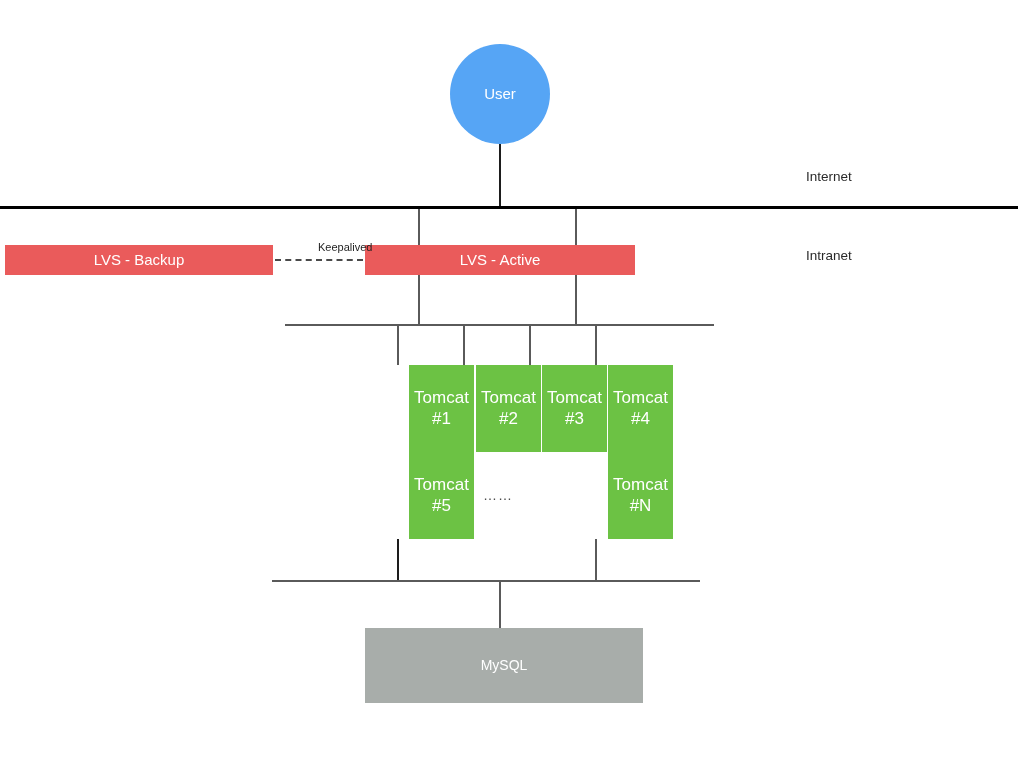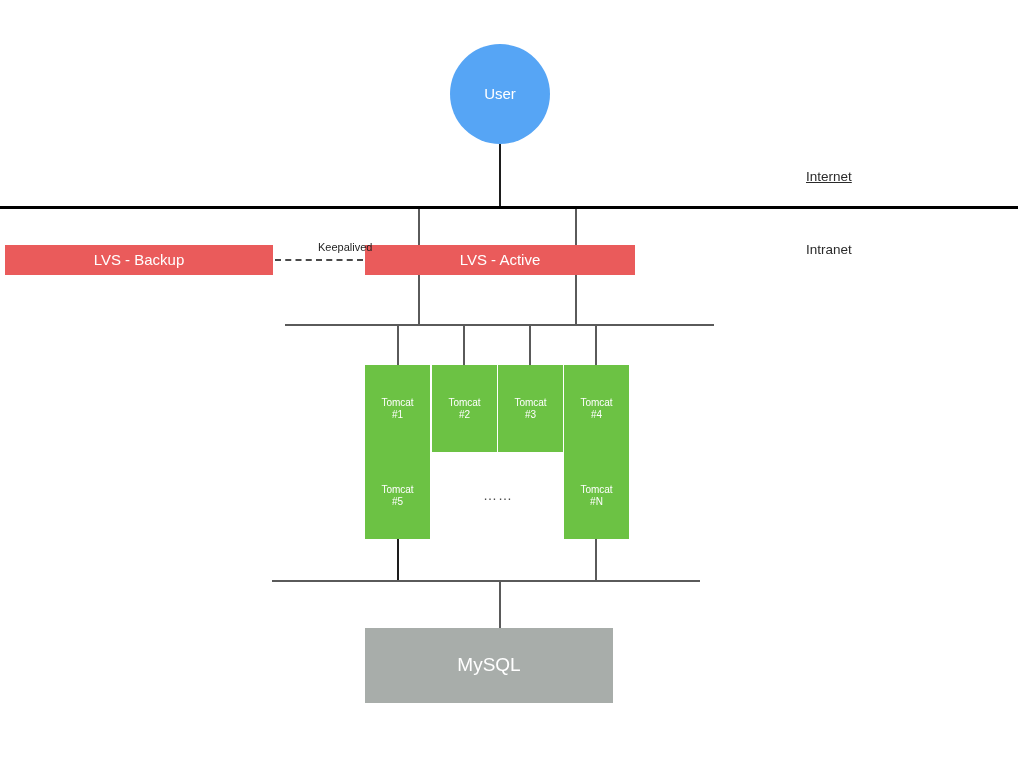--- a/index.html
+++ b/index.html
@@ -51,39 +51,40 @@
   }
   .lvs-active {
     left: 365px;
     top: 245px;
     width: 270px;
   }
   .tomcat-node {
     background: #6cc244;
     width: 65px;
     height: 87px;
-    font-size: 10px;
+    font-size: 17px;
     flex-direction: column;
+    margin-left: 44px;
   }
   .mysql-node {
     background: #a8adaa;
     left: 365px;
     top: 628px;
-    width: 248px;
+    width: 278px;
     height: 75px;
-    font-size: 19px;
+    font-size: 14px;
   }
   .zone-label {
     position: absolute;
     color: #2a2a2a;
     font-size: 13.5px;
     white-space: nowrap;
   }
-  .zone-internet { left: 806px; top: 169px; text-decoration: underline; }
-  .zone-intranet { left: 806px; top: 242px; }
+  .zone-internet { left: 806px; top: 169px; }
+  .zone-intranet { left: 806px; top: 248px; }
   .divider {
     position: absolute;
     left: 0px;
     top: 206px;
     width: 1018px;
     height: 3px;
     background: #000000;
   }
   .edge-v {
     position: absolute;

